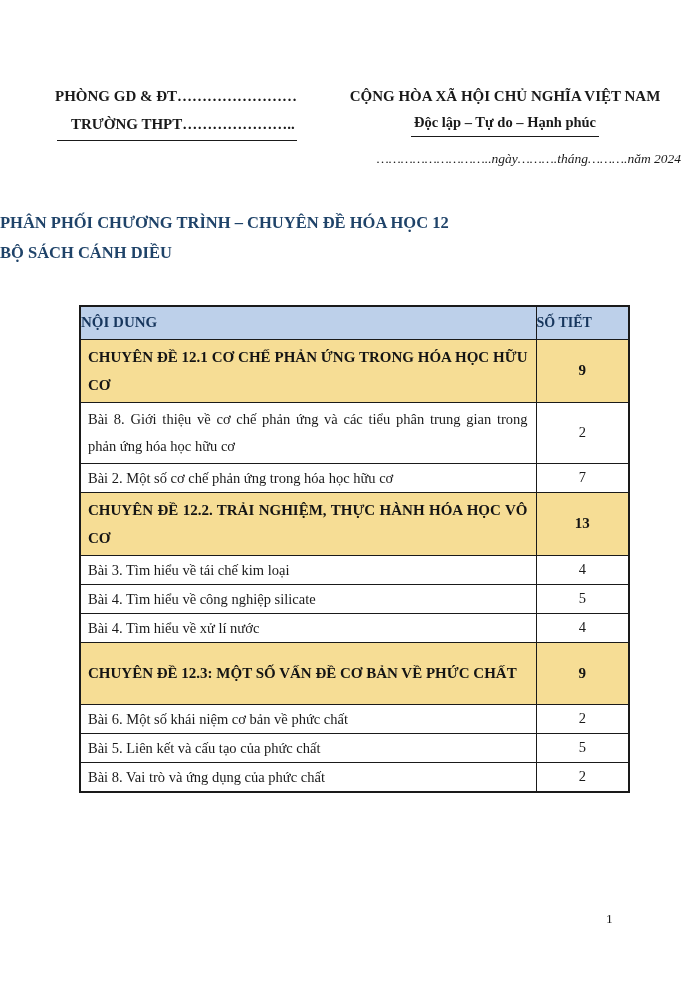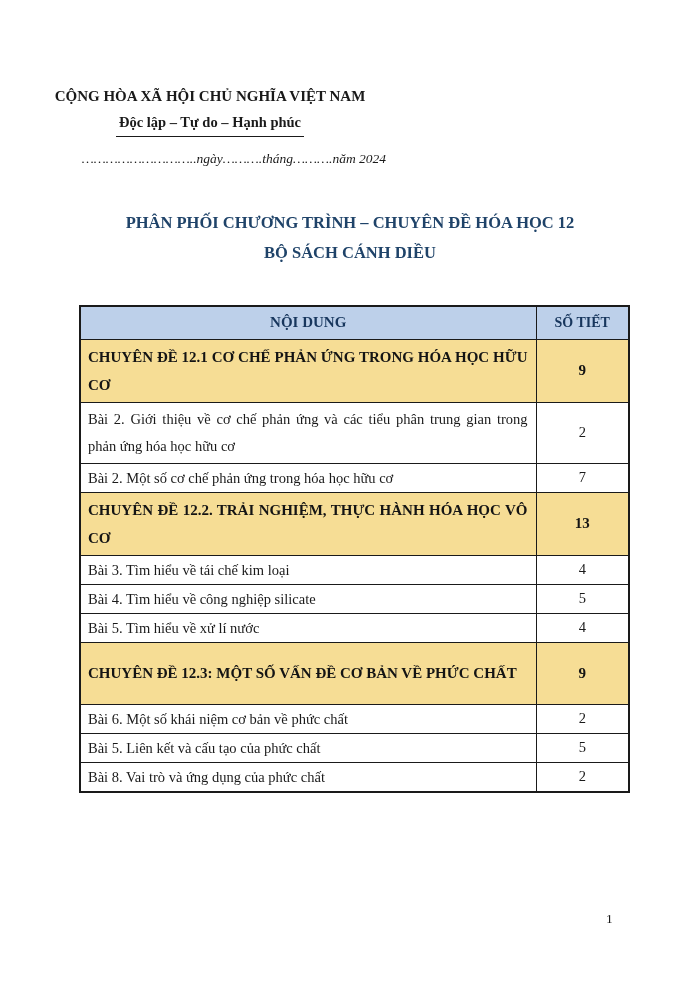--- a/index.html
+++ b/index.html
@@ -56,21 +56,20 @@
     font-style: italic;
     font-size: 13.5px;
     line-height: 18px;
     padding-right: 2px;
     white-space: nowrap;
   }
 
   
   .doc-title {
     margin-top: 40px;
-    text-align: center;
     color: #1f4369;
     font-weight: bold;
   }
   .doc-title .t1 { font-size: 16.5px; line-height: 30px; }
   .doc-title .t2 { font-size: 16.5px; line-height: 30px; }
 
   
   table.ppct {
     border-collapse: collapse;
     margin: 37px 0 0 79px;
@@ -81,21 +80,21 @@
     border: 1px solid #1a1a1a;
   }
   table.ppct { border: 2px solid #1a1a1a; }
   col.c-content { width: 456px; }
   col.c-tiet { width: 93px; }
 
   th.head-cell {
     background: #bdd0ea;
     color: #17365d;
     font-weight: bold;
-    text-align: center;
+    text-align: left;
     vertical-align: middle;
     height: 33px;
     font-size: 15px;
     margin-top: 11px;
   }
   th.head-cell.tiet { font-size: 14px; }
 
   td.content-cell {
     padding: 3px 8px 3px 7px;
     font-size: 14.5px;
@@ -131,20 +130,26 @@
     font-size: 13.5px;
     color: #1a1a1a;
   }
 </style>
 </head>
 <body>
 
 <div class="page">
 
   <div class="doc-header">
+    <div class="hdr-left">
+      <div class="line1">PHÒNG GD &amp; ĐT……………………</div>
+      <div class="line2-wrap">
+        <span class="line2">TRƯỜNG THPT…………………..</span>
+      </div>
+    </div>
     <div class="hdr-right">
       <div class="line1">CỘNG HÒA XÃ HỘI CHỦ NGHĨA VIỆT NAM</div>
       <div><span class="line2">Độc lập – Tự do – Hạnh phúc</span></div>
       <div class="date-line">………………………..ngày……….tháng……….năm 2024</div>
     </div>
   </div>
 
   <div class="doc-title">
     <div class="t1">PHÂN PHỐI CHƯƠNG TRÌNH – CHUYÊN ĐỀ HÓA HỌC 12</div>
     <div class="t2">BỘ SÁCH CÁNH DIỀU</div>
@@ -160,41 +165,41 @@
         <th class="head-cell">NỘI DUNG</th>
         <th class="head-cell tiet">SỐ TIẾT</th>
       </tr>
     </thead>
     <tbody>
       <tr class="row-section">
         <td class="content-cell">CHUYÊN ĐỀ 12.1 CƠ CHẾ PHẢN ỨNG TRONG HÓA HỌC HỮU CƠ</td>
         <td class="tiet-cell">9</td>
       </tr>
       <tr class="row-tall">
-        <td class="content-cell">Bài 2. Giới thiệu về cơ chế phản ứng và các tiểu phân trung gian trong phản ứng hóa học hữu cơ</td>
+        <td class="content-cell">Bài 8. Giới thiệu về cơ chế phản ứng và các tiểu phân trung gian trong phản ứng hóa học hữu cơ</td>
         <td class="tiet-cell">2</td>
       </tr>
       <tr class="row-normal">
         <td class="content-cell">Bài 2. Một số cơ chế phản ứng trong hóa học hữu cơ</td>
         <td class="tiet-cell">7</td>
       </tr>
       <tr class="row-section">
         <td class="content-cell">CHUYÊN ĐỀ 12.2. TRẢI NGHIỆM, THỰC HÀNH HÓA HỌC VÔ CƠ</td>
         <td class="tiet-cell">13</td>
       </tr>
       <tr class="row-normal">
         <td class="content-cell">Bài 3. Tìm hiểu về tái chế kim loại</td>
         <td class="tiet-cell">4</td>
       </tr>
       <tr class="row-normal">
         <td class="content-cell">Bài 4. Tìm hiểu về công nghiệp silicate</td>
         <td class="tiet-cell">5</td>
       </tr>
       <tr class="row-normal">
-        <td class="content-cell">Bài 5. Tìm hiểu về xử lí nước</td>
+        <td class="content-cell">Bài 4. Tìm hiểu về xử lí nước</td>
         <td class="tiet-cell">4</td>
       </tr>
       <tr class="row-section">
         <td class="content-cell">CHUYÊN ĐỀ 12.3: MỘT SỐ VẤN ĐỀ CƠ BẢN VỀ PHỨC CHẤT</td>
         <td class="tiet-cell">9</td>
       </tr>
       <tr class="row-normal">
         <td class="content-cell">Bài 6. Một số khái niệm cơ bản về phức chất</td>
         <td class="tiet-cell">2</td>
       </tr>

